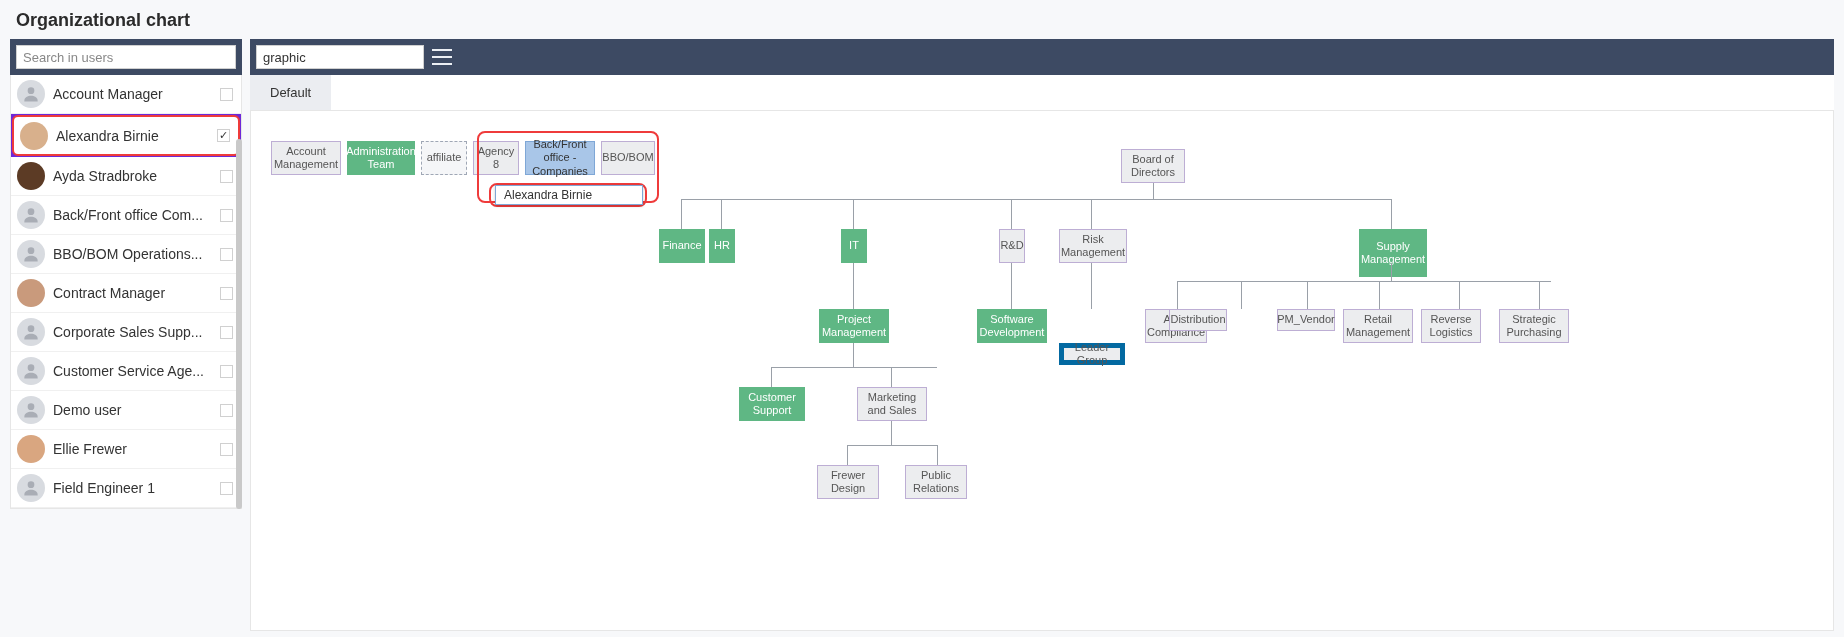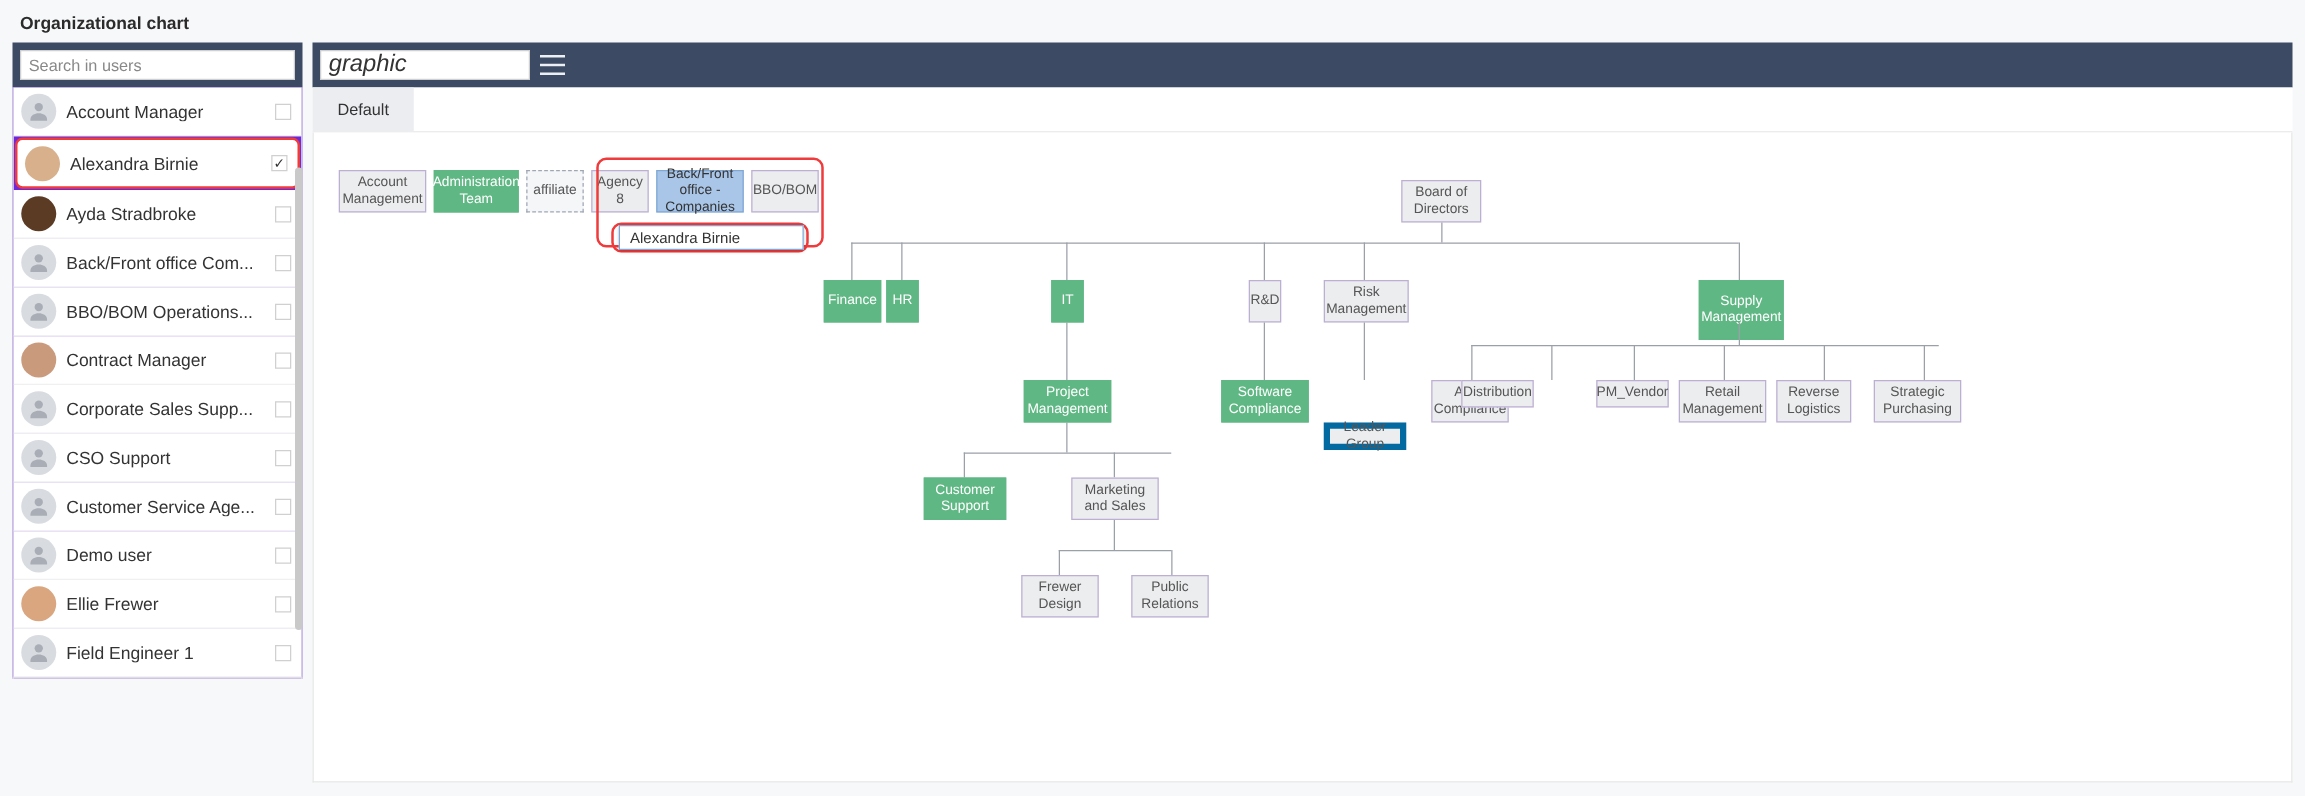--- a/index.html
+++ b/index.html
@@ -12,21 +12,21 @@
   }
   .page {
     width: 1844px;
     height: 637px;
     position: relative;
     background: #f7f8fa;
     overflow: hidden;
   }
   .title-bar {
     padding: 10px 16px 8px 16px;
-    font-size: 14px;
+    font-size: 18px;
     font-weight: 600;
     color: #2b2b2b;
   }
 
   .body-row {
     display: flex;
     gap: 8px;
     padding: 0 10px;
   }
 
@@ -125,25 +125,24 @@
     display: flex;
     align-items: center;
     padding: 0 6px;
     gap: 8px;
   }
   .main-head input {
     width: 168px;
     height: 24px;
     border: 1px solid #d0d0d0;
     padding: 2px 6px;
-    font-size: 19px;
+    font-size: 13px;
     color: #333;
     background: #fff;
     outline: none;
-    font-style: italic;
   }
   .burger {
     width: 20px; height: 16px;
     display: flex; flex-direction: column; justify-content: space-between;
     cursor: pointer;
   }
   .burger span { height: 2px; background: #eceff4; }
 
   .tab-bar {
     background: #fff;
@@ -283,30 +282,20 @@
             <div class="user-name">Corporate Sales Supp...</div>
             <div class="user-cb"></div>
           </div>
           <div class="user-item">
             <div class="avatar">
               <svg viewBox="0 0 24 24">
                 <circle cx="12" cy="8" r="4"></circle>
                 <path d="M4 20c0-4 4-6 8-6s8 2 8 6v1H4z"></path>
               </svg>
             </div>
-            <div class="user-name">CSO Support</div>
-            <div class="user-cb"></div>
-          </div>
-          <div class="user-item">
-            <div class="avatar">
-              <svg viewBox="0 0 24 24">
-                <circle cx="12" cy="8" r="4"></circle>
-                <path d="M4 20c0-4 4-6 8-6s8 2 8 6v1H4z"></path>
-              </svg>
-            </div>
             <div class="user-name">Customer Service Age...</div>
             <div class="user-cb"></div>
           </div>
           <div class="user-item">
             <div class="avatar">
               <svg viewBox="0 0 24 24">
                 <circle cx="12" cy="8" r="4"></circle>
                 <path d="M4 20c0-4 4-6 8-6s8 2 8 6v1H4z"></path>
               </svg>
             </div>
@@ -377,21 +366,21 @@
         <div class="node green" style="left:458px; top:118px; width:26px; height:34px;">HR</div>
         <div class="node green" style="left:590px; top:118px; width:26px; height:34px;">IT</div>
         <div class="node" style="left:748px; top:118px; width:26px; height:34px;">R&amp;D</div>
         <div class="node" style="left:808px; top:118px; width:68px; height:34px;">Risk Management</div>
         <div class="node green" style="left:1108px; top:118px; width:68px; height:48px;">Supply Management</div>
 
         <div class="vline" style="left:602px; top:152px; height:46px;"></div>
         <div class="node green" style="left:568px; top:198px; width:70px; height:34px;">Project Management</div>
 
         <div class="vline" style="left:760px; top:152px; height:46px;"></div>
-        <div class="node green" style="left:726px; top:198px; width:70px; height:34px;">Software Compliance</div>
+        <div class="node green" style="left:726px; top:198px; width:70px; height:34px;">Software Development</div>
 
         <div class="vline" style="left:840px; top:152px; height:46px;"></div>
         <div class="node narrowborder" style="left:808px; top:198px; width:66px; height:22px;">Leader Group</div>
 
         <div class="vline" style="left:1140px; top:152px; height:18px;"></div>
         <div class="hline" style="left:926px; top:170px; width:374px;"></div>
         <div class="vline" style="left:926px;  top:170px; height:28px;"></div>
         <div class="vline" style="left:990px;  top:170px; height:28px;"></div>
         <div class="vline" style="left:1056px; top:170px; height:28px;"></div>
         <div class="vline" style="left:1128px; top:170px; height:28px;"></div>

